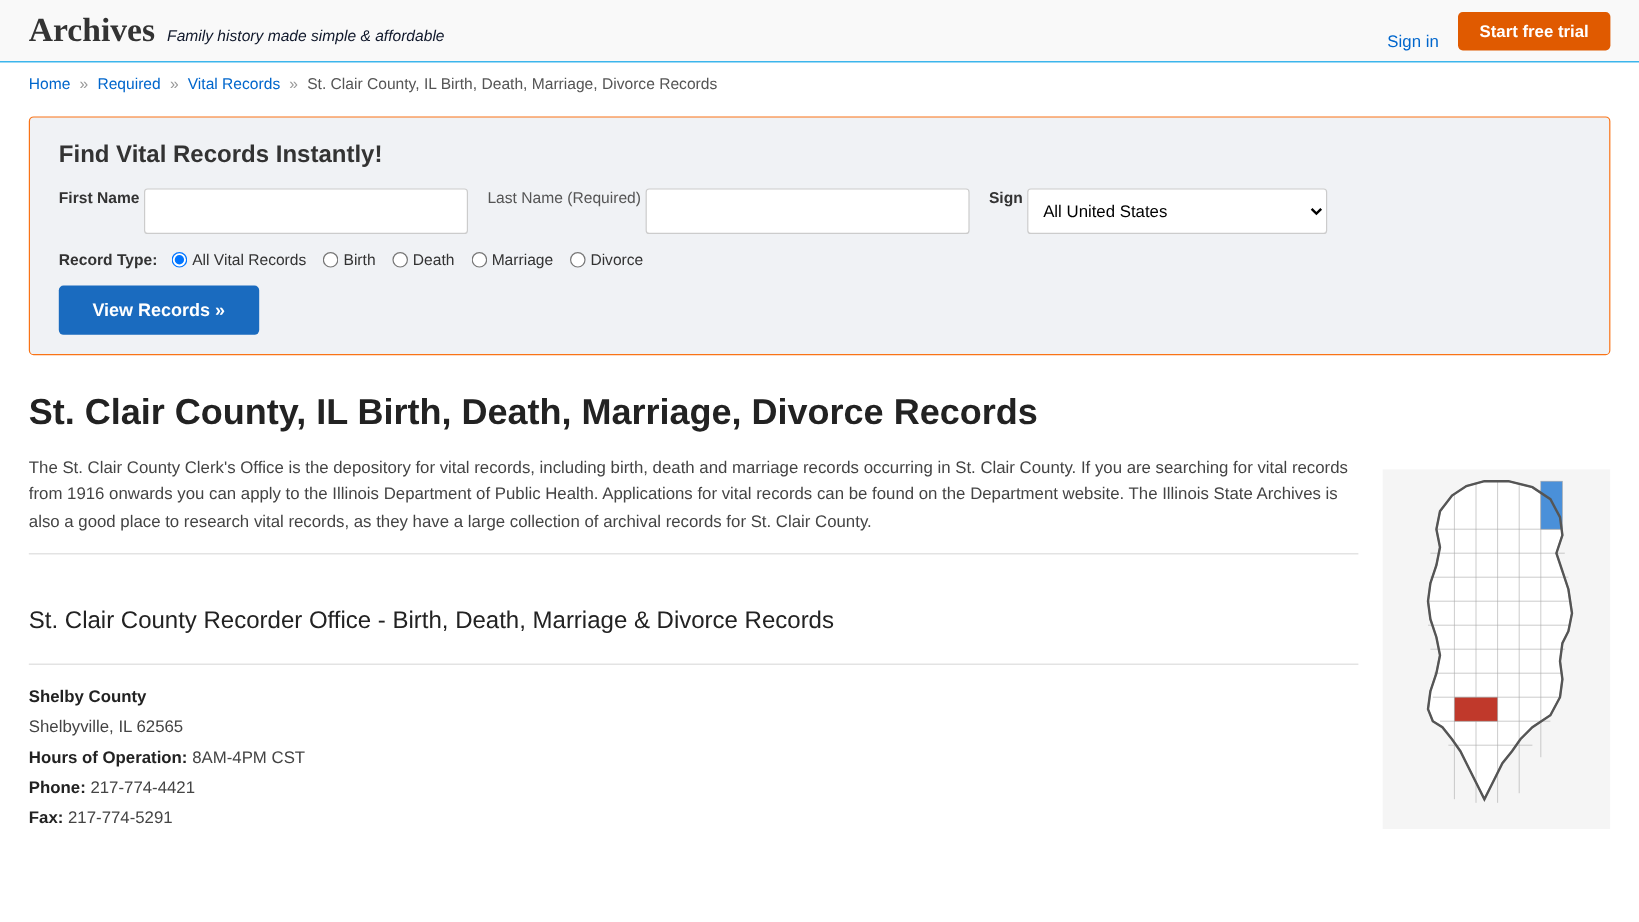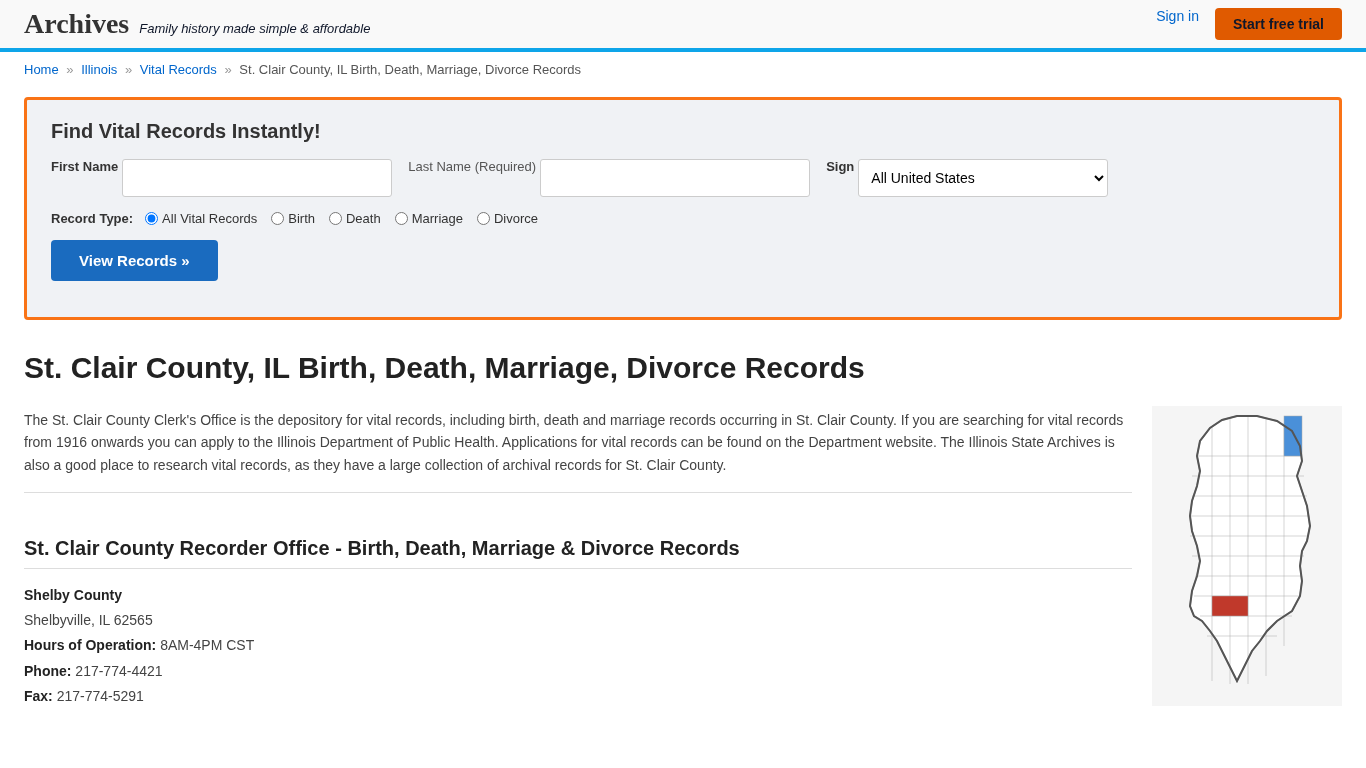--- a/index.html
+++ b/index.html
@@ -5,53 +5,53 @@
     * { margin: 0; padding: 0; box-sizing: border-box; }
     body { font-family: Arial, sans-serif; font-size: 14px; color: #333; background: #fff; width: 1366px; }
 
     
     .header {
       display: flex;
       align-items: center;
       justify-content: space-between;
       padding: 8px 24px;
       background: #f9f9f9;
-      border-bottom: 4px solid #0ea5e9;
+      border-bottom: 1px solid #0ea5e9;
       height: 52px;
     }
     .header-left {
       display: flex;
       align-items: baseline;
       gap: 10px;
     }
     .logo-archives {
       font-size: 28px;
       font-weight: bold;
       color: #333;
       font-family: Georgia, serif;
     }
     .logo-tagline {
       font-size: 13px;
       color: #0f172a;
       font-style: italic;
     }
     .header-right {
       display: flex;
-      align-items: flex-start;
+      align-items: flex-end;
       gap: 16px;
     }
     .sign-in-link {
       color: #0066cc;
       text-decoration: none;
       font-size: 14px;
       cursor: pointer;
     }
     .start-trial-btn {
       background: #e05a00;
-      color: #0f172a;
+      color: #ffffff;
       border: none;
       padding: 8px 18px;
       font-size: 14px;
       font-weight: bold;
       border-radius: 4px;
       cursor: pointer;
     }
 
     
     .breadcrumb {
@@ -68,23 +68,23 @@
     }
     .breadcrumb .sep {
       margin: 0 4px;
       color: #999;
     }
 
     
     .search-box {
       margin: 10px 24px 20px 24px;
       background: #f0f2f5;
-      border: 3px solid #f97316;
+      border: 1px solid #f97316;
       border-radius: 4px;
-      padding: 20px 24px 36px 24px;
+      padding: 20px 24px 16px 24px;
     }
     .search-title {
       font-size: 20px;
       font-weight: bold;
       color: #333;
       margin-bottom: 16px;
     }
     .search-fields {
       display: flex;
       gap: 16px;
@@ -182,25 +182,25 @@
       flex: 1;
     }
     .content-text p {
       font-size: 14px;
       color: #444;
       line-height: 1.6;
       margin-bottom: 16px;
     }
     .section-title {
       font-size: 20px;
-      font-weight: bold;
+      font-weight: normal;
       color: #222;
       margin-bottom: 14px;
       border-bottom: 1px solid #ddd;
-      padding-bottom: 8px;
+      padding-bottom: 24px;
       margin-top: 44px;
     }
     .office-info {
       font-size: 14px;
       color: #444;
       line-height: 1.8;
     }
     .office-info .bold {
       font-weight: bold;
       color: #222;
@@ -234,21 +234,21 @@
   </div>
   <div class="header-right">
     <a class="sign-in-link">Sign in</a>
     <button class="start-trial-btn">Start free trial</button>
   </div>
 </header>
 
 <nav class="breadcrumb">
   <a href="#">Home</a>
   <span class="sep">»</span>
-  <a href="#">Illinois</a>
+  <a href="#">Required</a>
   <span class="sep">»</span>
   <a href="#">Vital Records</a>
   <span class="sep">»</span>
   <span>St. Clair County, IL Birth, Death, Marriage, Divorce Records</span>
 </nav>
 
 <div class="search-box">
   <div class="search-title">Find Vital Records Instantly!</div>
   <div class="search-fields">
     <div class="field-group">

